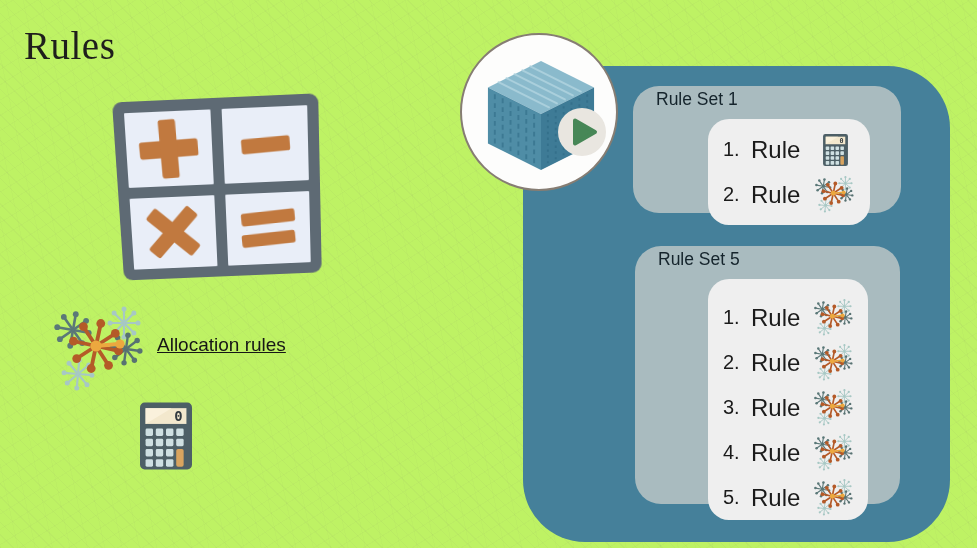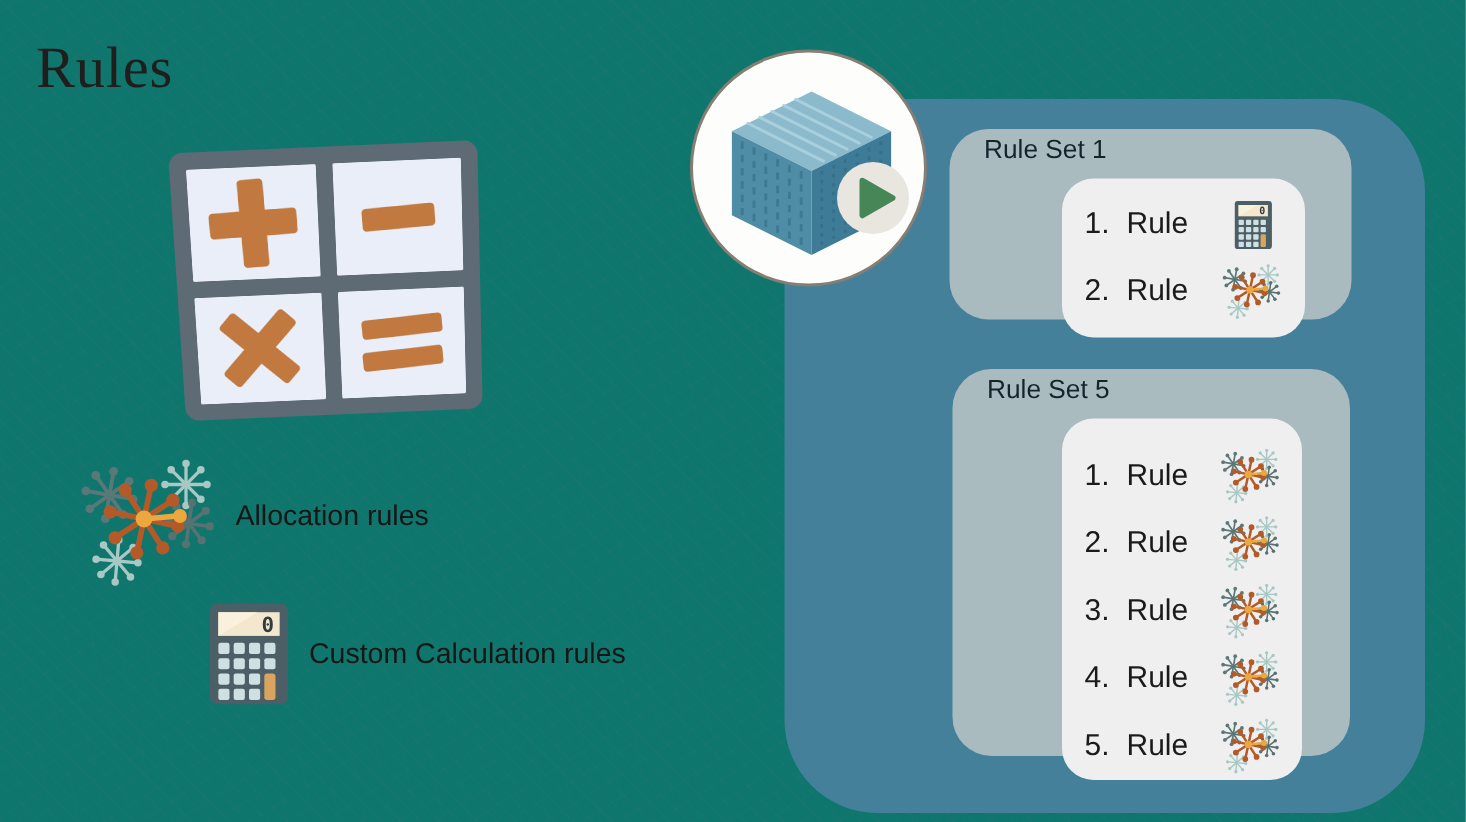--- a/index.html
+++ b/index.html
@@ -1,18 +1,18 @@
 <!DOCTYPE html>
 <html style="--panel-teal: #45809a; --rule-set-box: #a9bbbf; --inner-box: #efefef; --accent-orange: #c1793f; --play-green: #478757; --cube-blue: #4f8da6; --alloc-orange: #b45a28; --alloc-yellow: #eca83f;"><head>
 <meta charset="utf-8">
 <style>
   html,body{margin:0;padding:0;}
   body{font-family:"Liberation Sans",sans-serif;background:#e9e8e6;}
   #stage{position:relative;width:977px;height:548px;overflow:hidden;
-    background:#0f766e;}
+    background:#bef264;}
   
   #texture{position:absolute;inset:0;pointer-events:none;
     background:
       repeating-linear-gradient(45deg, rgba(120,115,105,0.05) 0 1px, transparent 1px 9px),
       repeating-linear-gradient(-32deg, rgba(120,115,105,0.04) 0 1px, transparent 1px 13px),
       repeating-linear-gradient(78deg, rgba(120,115,105,0.03) 0 1px, transparent 1px 17px);}
 
   .page-title{position:absolute;left:24px;top:24px;font-family:"Liberation Serif",serif;
     font-size:39px;line-height:44px;color:#1f1e1c;letter-spacing:0.5px;}
 
@@ -29,21 +29,21 @@
   .plus i.v{width:17px;height:58px;transform:translate(-50%,-50%) rotate(-2deg);}
   .minus i.h{width:48px;height:15px;transform:translate(-50%,-50%) rotate(-3deg);}
   .times i.d1{width:60px;height:15px;transform:translate(-50%,-50%) rotate(42deg);}
   .times i.d2{width:60px;height:15px;transform:translate(-50%,-50%) rotate(-47deg);}
   .equals i.t{width:54px;height:13px;transform:translate(-50%,-50%) rotate(-4deg);margin-top:-11px;}
   .equals i.b{width:54px;height:13px;transform:translate(-50%,-50%) rotate(-4deg);margin-top:11px;}
 
   
   .legend-item-label{position:absolute;font-size:19px;color:#161616;}
   #alloc-legend-icon{position:absolute;left:50px;top:304px;}
-  #legend-label-0{left:157px;top:334px;}
+  #legend-label-0{left:157px;top:334px;text-decoration:underline;}
   #calc-legend-icon{position:absolute;left:140px;top:401px;}
   #legend-label-1{left:206px;top:426px;}
 
   
   .panel{position:absolute;left:523px;top:66px;width:427px;height:476px;
     background:var(--panel-teal,#45809a);border-radius:62px;}
 
   
   .media-circle{position:absolute;left:460px;top:33px;width:158px;height:158px;
     border-radius:50%;background:#fdfdfc;border:2px solid #867d73;box-sizing:border-box;z-index:4;}
@@ -57,21 +57,21 @@
   #rule-set-1{left:635px;top:246px;width:265px;height:258px;}
   .rule-set-title{padding:3px 0 0 23px;font-size:17.5px;color:#15242c;}
 
   .inner-box{position:absolute;background:var(--inner-box,#efefef);border-radius:21px;
     box-sizing:border-box;z-index:3;}
   #inner-box-0{left:708px;top:119px;width:162px;height:106px;padding:8px 13px 0 7px;}
   #inner-box-1{left:708px;top:279px;width:160px;height:241px;padding:16px 12px 0 7px;}
 
   .rule-row{display:flex;align-items:center;height:45px;}
   .rule-row .rnum{width:36px;padding-left:8px;font-size:20px;color:#1b1b1b;box-sizing:border-box;}
-  .rule-row .rlabel{font-size:20px;color:#1b1b1b;}
+  .rule-row .rlabel{font-size:24px;color:#1b1b1b;}
   .rule-row .ricon{margin-left:auto;width:44px;display:flex;justify-content:center;align-items:center;}
   svg{display:block;}
 </style>
 </head>
 <body>
 
 <div id="stage">
   <div id="texture"></div>
 
   <svg width="0" height="0" style="position:absolute" aria-hidden="true">
@@ -214,21 +214,20 @@
   </div>
 
   <svg id="alloc-legend-icon" width="100" height="92" viewBox="0 0 100 92">
       <use href="#alloc-cluster"></use>
     </svg>
   <div id="legend-label-0" class="legend-item-label">Allocation rules</div>
 
   <svg id="calc-legend-icon" width="52" height="70" viewBox="0 0 56 72">
       <use href="#calc-sym"></use>
     </svg>
-  <div id="legend-label-1" class="legend-item-label">Custom Calculation rules</div>
 
   <div class="panel"></div>
 
   <div class="media-circle">
     <svg class="cube" width="118" height="114" viewBox="0 0 120 116">
       <polygon points="60,3 114,30 60,57 6,30" fill="#8abacc"></polygon>
       <g stroke="#aed2de" stroke-width="2" stroke-linecap="round" opacity="0.9">
         <line x1="49.2" y1="8.4" x2="100.5" y2="34.1"></line>
         <line x1="41.1" y1="12.5" x2="92.4" y2="38.1"></line>
         <line x1="33" y1="16.5" x2="84.3" y2="42.2"></line>

